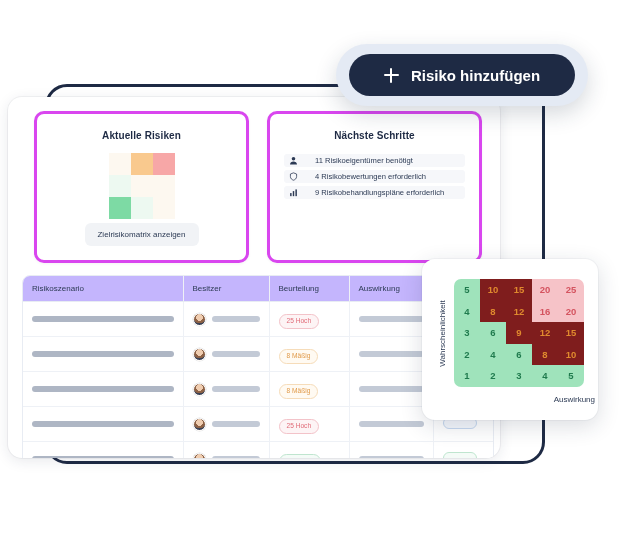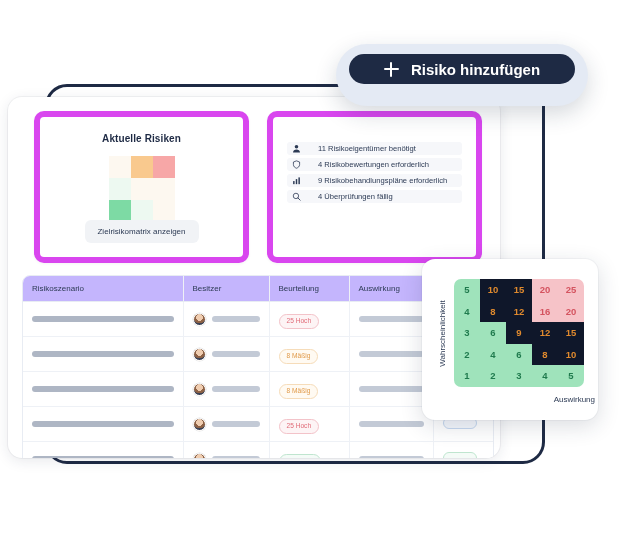--- a/index.html
+++ b/index.html
@@ -23,21 +23,21 @@
   .dash-panel{
     position:absolute;left:8px;top:97px;width:492px;height:361px;
     background:#ffffff;border-radius:14px;
     box-shadow:0 3px 14px rgba(30,42,68,.10), 0 0 0 1px rgba(30,42,68,.05);
     overflow:hidden;
   }
 
   
   .cards-row{position:absolute;left:26px;top:14px;width:448px;height:152px;display:flex;gap:18px;}
   .card{
-    flex:1;background:#fff;border:6px solid #d946ef;border-radius:10px;
+    flex:1;background:#fff;border:3px solid #d946ef;border-radius:10px;
     box-shadow:0 1px 3px rgba(30,42,68,.05);
     padding:12px 10px 10px;box-sizing:border-box;position:relative;
   }
   .card-title{
     text-align:center;font-size:10px;font-weight:bold;color:#1e2a44;
     letter-spacing:.1px;margin:4px 0 0;
   }
 
   
   .mini-matrix{
@@ -127,36 +127,36 @@
   .grid5{
     position:absolute;left:18px;top:8px;
     display:grid;grid-template-columns:repeat(5,26px);grid-template-rows:repeat(5,21.5px);
     border-radius:7px;overflow:hidden;
   }
   .cell5{
     display:flex;align-items:center;justify-content:center;
     font-size:9.5px;font-weight:bold;
   }
   .c-green{background:#9fe3bb;color:#1f7a4d;}
-  .c-orange{background:#0f172a;color:#e08a2e;}
+  .c-orange{background:#7f1d1d;color:#e08a2e;}
   .c-red{background:#f6c3c8;color:#d4535f;}
   .x-axis{
     position:absolute;left:29px;top:124px;width:130px;text-align:right;
     font-size:8px;color:#2c3a54;
   }
 
   
   .add-btn-outer{
     position:absolute;left:336px;top:44px;width:252px;height:62px;
     background:#e4eaf4;border-radius:31px;
     box-shadow:0 8px 22px rgba(30,42,68,.18);
     z-index:20;
   }
   .add-btn{
-    position:absolute;left:13px;top:10px;width:226px;height:30px;
+    position:absolute;left:13px;top:10px;width:226px;height:42px;
     background:#1e2a44;border-radius:21px;border:none;
     display:flex;align-items:center;justify-content:center;gap:12px;
     cursor:pointer;
   }
   .add-btn .plus{position:relative;width:15px;height:15px;flex:0 0 15px;}
   .add-btn .plus:before,.add-btn .plus:after{
     content:"";position:absolute;background:#fff;border-radius:1px;
   }
   .add-btn .plus:before{left:0;top:6.5px;width:15px;height:2px;}
   .add-btn .plus:after{top:0;left:6.5px;height:15px;width:2px;}
@@ -186,20 +186,21 @@
             <div class="mini-cell" style="background: rgb(253, 248, 240);"></div>
             <div class="mini-cell" style="background: rgb(253, 248, 240);"></div>
             <div class="mini-cell" style="background: rgb(125, 218, 164);"></div>
             <div class="mini-cell" style="background: rgb(237, 249, 241);"></div>
             <div class="mini-cell" style="background: rgb(253, 248, 240);"></div>
           </div>
         <button class="view-matrix-btn">Zielrisikomatrix anzeigen</button>
       </div>
 
       <div class="card">
+        <div class="card-title">Nächste Schritte</div>
         <div class="steps-list">
 
           <div class="step-item">
             <svg class="step-ico" viewBox="0 0 16 16">
               <circle cx="8" cy="5" r="3.2" fill="#2c3a54"></circle>
               <path d="M1.8 15c0-3.4 2.8-5.4 6.2-5.4s6.2 2 6.2 5.4z" fill="#2c3a54"></path>
             </svg>
             <span>11 Risikoeigentümer benötigt</span>
           </div>
 
@@ -212,27 +213,20 @@
 
           <div class="step-item">
             <svg class="step-ico" viewBox="0 0 16 16">
               <rect x="2" y="9" width="2.6" height="5.5" fill="#2c3a54"></rect>
               <rect x="6.7" y="5.5" width="2.6" height="9" fill="#2c3a54"></rect>
               <rect x="11.4" y="2.5" width="2.6" height="12" fill="#2c3a54"></rect>
             </svg>
             <span>9 Risikobehandlungspläne erforderlich</span>
           </div>
 
-          <div class="step-item">
-            <svg class="step-ico" viewBox="0 0 16 16">
-              <circle cx="7" cy="7" r="4.8" fill="none" stroke="#2c3a54" stroke-width="1.4"></circle>
-              <line x1="10.5" y1="10.5" x2="14.5" y2="14.5" stroke="#2c3a54" stroke-width="1.6" stroke-linecap="round"></line>
-            </svg>
-            <span>4 Überprüfungen fällig</span>
-          </div>
 
         </div>
       </div>
     </div>
 
     <div class="table-wrap">
       <table class="risk-table">
         <colgroup>
           <col class="col-scen">
             <col class="col-own">

